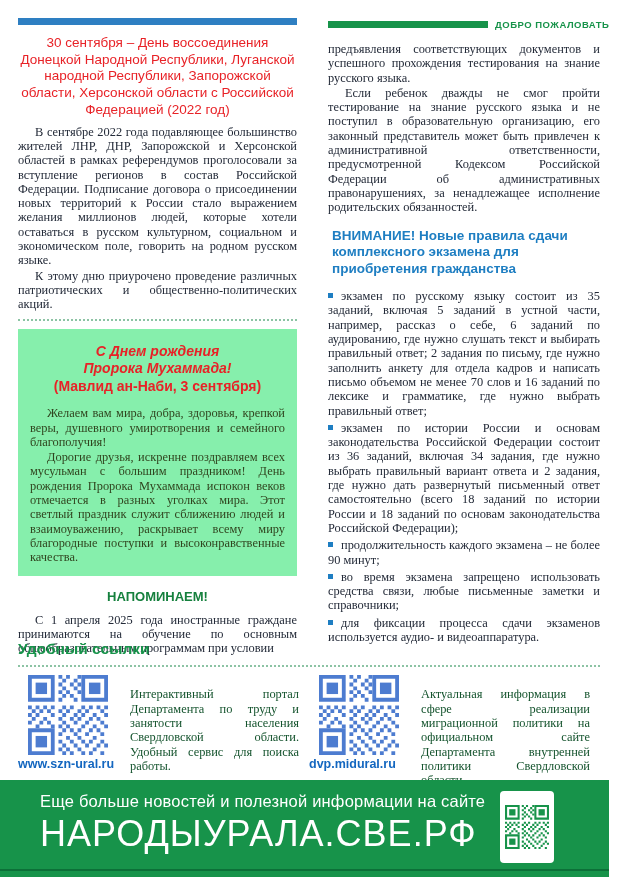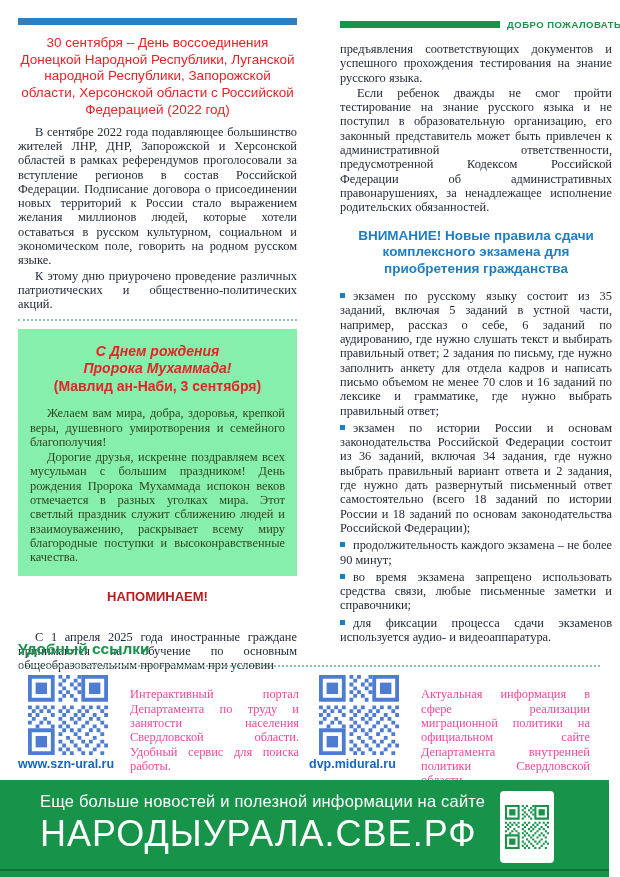--- a/index.html
+++ b/index.html
@@ -2,21 +2,21 @@
 <html lang="ru"><head>
 <meta charset="utf-8">
 <style>
   html,body { margin:0; padding:0; background:#ffffff; }
   .page {
     position:relative; width:620px; height:877px; background:#ffffff;
     overflow:hidden; font-family:"Liberation Serif", serif;
   }
   .cols { position:absolute; top:18px; left:18px; width:582px; display:flex; gap:31px; }
   .col-left  { width:279px; flex:0 0 279px; }
-  .col-right { width:272px; flex:0 0 272px;margin-left:12px; }
+  .col-right { width:272px; flex:0 0 272px; }
 
   .blue-bar { height:7px; background:#2e7fc2; margin-bottom:10px; }
 
   .red-title {
     font-family:"Liberation Sans", sans-serif; font-weight:normal;
     font-size:13.5px; line-height:1.24; color:#e82227; text-align:center;
     margin:3px 2px 6px;
   }
   .body {
     font-size:12.4px; line-height:14.3px; color:#232a38;
@@ -29,52 +29,52 @@
   .green-box { background:#86efac; padding:12px 12px 10px; margin:3px 0 0; }
   .gb-title {
     font-family:"Liberation Sans", sans-serif; font-weight:bold;
     font-size:14px; line-height:1.28; color:#e82227; text-align:center; margin:2px 0 10px;
   }
   .gb-title .it { font-style:italic; }
   .green-box .body { color:#30451f; }
 
   .remind {
     font-family:"Liberation Sans", sans-serif; font-weight:bold;
-    font-size:13px; color:#b91c1c; text-align:center; margin:13px 0 26px;
+    font-size:13px; color:#15803d; text-align:center; margin:13px 0 9px;
   }
 
   .welcome { display:flex; align-items:center; gap:7px; margin:1px 0 12px; }
   .welcome-bar { flex:0 0 160px; height:7px; background:#17934a; }
   .welcome-label {
     font-family:"Liberation Sans", sans-serif; font-weight:bold;
     font-size:9.5px; letter-spacing:0.5px; color:#17934a; white-space:nowrap;
   }
 
   .blue-heading {
     font-family:"Liberation Sans", sans-serif; font-weight:bold;
-    font-size:13.5px; line-height:1.25; color:#1e7ec2; text-align:center;
+    font-size:13.5px; line-height:1.25; color:#1e7ec2; 
     margin:13px 4px 11px;
   }
   .bullet-item { margin:0 0 3px; }
   .sq { display:inline-block; width:5px; height:5px; background:#1e7ec2; margin-right:8px; transform:translateY(-2px); }
 
   .links-section { position:absolute; left:18px; width:582px; top:640px; }
   .links-heading {
     font-family:"Liberation Sans", sans-serif; font-weight:bold;
     font-size:15.5px; color:#17934a; margin:0 0 6px;
   }
   .links-row { display:flex; margin-top:8px; }
   .link-card { flex:1 1 50%; display:flex; gap:12px; }
   .qr-col { flex:0 0 100px; }
   .qr-svg { width:80px; height:80px; display:block; margin:0 auto; color:#4d7cd0; }
   .qr-url {
     font-family:"Liberation Sans", sans-serif; font-weight:bold;
     font-size:12.5px; color:#1467c0; margin-top:2px; white-space:nowrap;
   }
-  .link-desc { flex:1; font-size:12.4px; line-height:14.3px; color:#ec4899; text-align:justify; padding-right:10px; }
+  .link-desc { flex:1; font-size:12.4px; line-height:14.3px; color:#14532d; text-align:justify; padding-right:10px; }
 
   .footer { position:absolute; left:0; right:11px; bottom:0; height:97px; background:#17934a; }
   .footer::after { content:""; position:absolute; left:0; right:0; bottom:6px; height:2px; background:#0c7038; }
   .footer-text { position:absolute; left:40px; top:12px; color:#ffffff; font-family:"Liberation Sans", sans-serif; }
   .f1 { font-size:16.5px; letter-spacing:0.2px; margin:0 0 2px; font-weight:normal; }
   .f2 { font-size:36px; font-weight:normal; letter-spacing:1px; margin:0; }
   .footer-qr-card {
     position:absolute; right:55px; top:11px; width:54px; height:72px;
     background:#ffffff; border-radius:4px;
     display:flex; align-items:center; justify-content:center;

